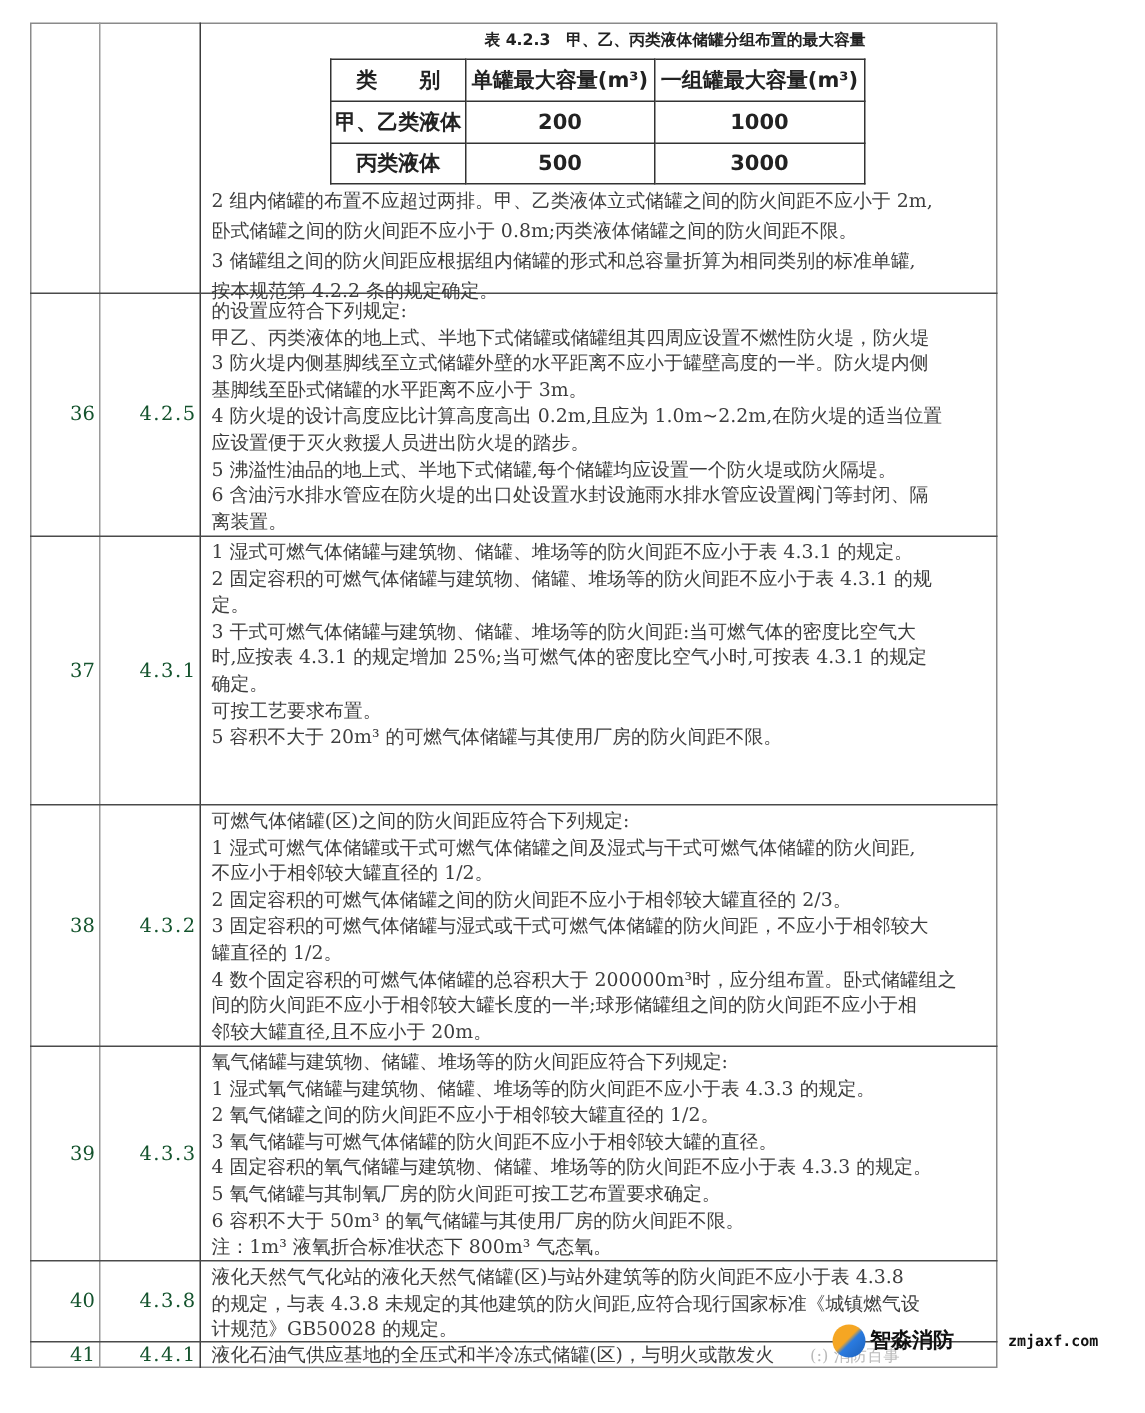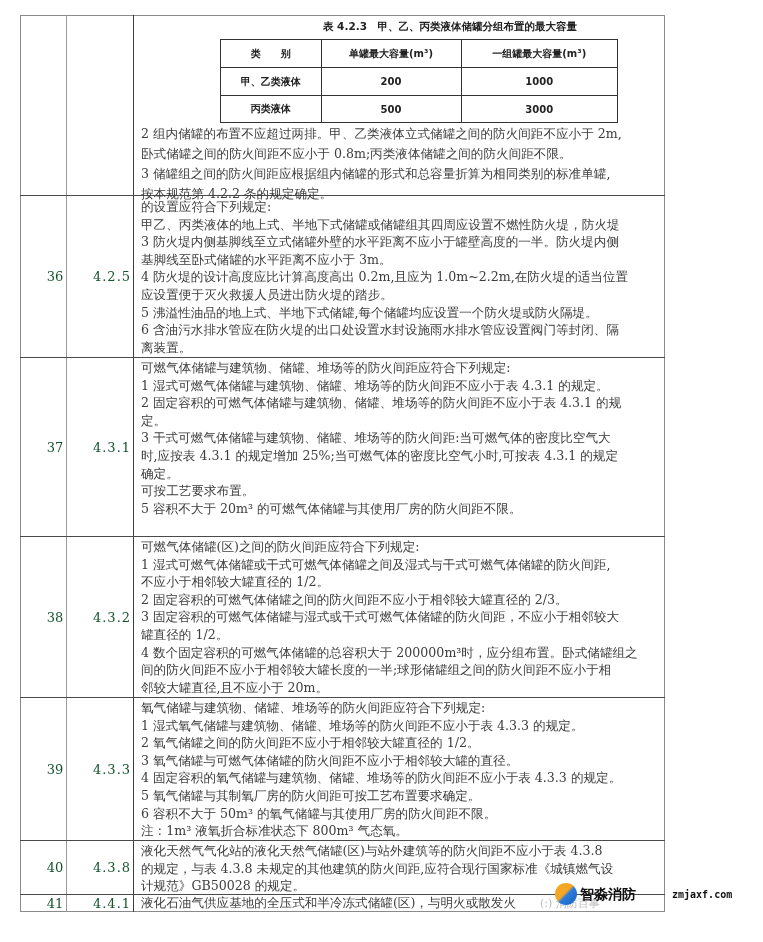--- a/index.html
+++ b/index.html
@@ -12,22 +12,22 @@
   .vl2 { left:133px; border-left:1.5px solid #3c3c3c; }
   .hline { position:absolute; left:20px; width:645px; height:0; border-top:1.5px solid #4a4a4a; }
   .cell-num, .cell-clause { position:absolute; font-size:13px; color:#14532d; text-align:center;
            display:flex; align-items:center; justify-content:center;padding-left:12px; }
   .cell-num { left:20px; width:46px; }
   .cell-clause { left:67px; width:66px; letter-spacing:1px; }
   .content { position:absolute; left:141px; width:520px; font-size:12.6px; line-height:20px; color:#3d3d3d; }
   .content p { margin:0; }
   .inner-title { position:absolute; left:220px; width:357px; top:20px; text-align:right;
            font-size:10.5px; font-weight:bold; font-family:"DejaVu Sans","Liberation Sans",sans-serif; color:#222; }
-  table.inner { position:absolute; left:220px; top:39px; width:398px; height:83px;
-           border-collapse:collapse; font-size:10px; font-weight:bold;
+  table.inner { position:absolute; left:220px; top:39px; width:357px; height:83px;
+           border-collapse:collapse; font-size:14px; font-weight:bold;
            font-family:"DejaVu Sans","Liberation Sans",sans-serif; color:#222; }
   table.inner td { border:1.2px solid #333; text-align:center; vertical-align:middle; padding:0; }
   .watermark { position:absolute; left:555px; top:883px; display:flex; align-items:center; }
   .wm-ghost { position:absolute; left:540px; top:896px; font-size:11px; color:#aaa; opacity:0.8; }
   .logo { width:22px; height:22px; border-radius:50%;
           background:linear-gradient(135deg,#f5a623 0%,#f5a623 45%,#2a7be0 55%,#1b5fb8 100%);
           margin-right:3px; }
   .logo-text { display:flex; flex-direction:row; line-height:13px; }
   .logo-cn { font-size:14px; font-weight:bold; color:#111; font-family:"DejaVu Sans","Liberation Sans",sans-serif; }
   .logo-en { font-size:10px; font-weight:bold; color:#111; font-family:"DejaVu Sans Mono","Liberation Mono",monospace;padding-left:36px; }
@@ -83,21 +83,20 @@
   <p>4 防火堤的设计高度应比计算高度高出 0.2m,且应为 1.0m~2.2m,在防火堤的适当位置</p>
   <p>应设置便于灭火救援人员进出防火堤的踏步。</p>
   <p>5 沸溢性油品的地上式、半地下式储罐,每个储罐均应设置一个防火堤或防火隔堤。</p>
   <p>6 含油污水排水管应在防火堤的出口处设置水封设施雨水排水管应设置阀门等封闭、隔</p>
   <p>离装置。</p>
 </div>
 
 <div class="cell-num" style="top:358px;height:178px">37</div>
 <div class="cell-clause" style="top:358px;height:178px">4.3.1</div>
 <div class="content" style="top:359px;line-height:17.6px">
-  <p>可燃气体储罐与建筑物、储罐、堆场等的防火间距应符合下列规定:</p>
   <p>1 湿式可燃气体储罐与建筑物、储罐、堆场等的防火间距不应小于表 4.3.1 的规定。</p>
   <p>2 固定容积的可燃气体储罐与建筑物、储罐、堆场等的防火间距不应小于表 4.3.1 的规</p>
   <p>定。</p>
   <p>3 干式可燃气体储罐与建筑物、储罐、堆场等的防火间距:当可燃气体的密度比空气大</p>
   <p>时,应按表 4.3.1 的规定增加 25%;当可燃气体的密度比空气小时,可按表 4.3.1 的规定</p>
   <p>确定。</p>
   <p>可按工艺要求布置。</p>
   <p>5 容积不大于 20m³ 的可燃气体储罐与其使用厂房的防火间距不限。</p>
 </div>
 

